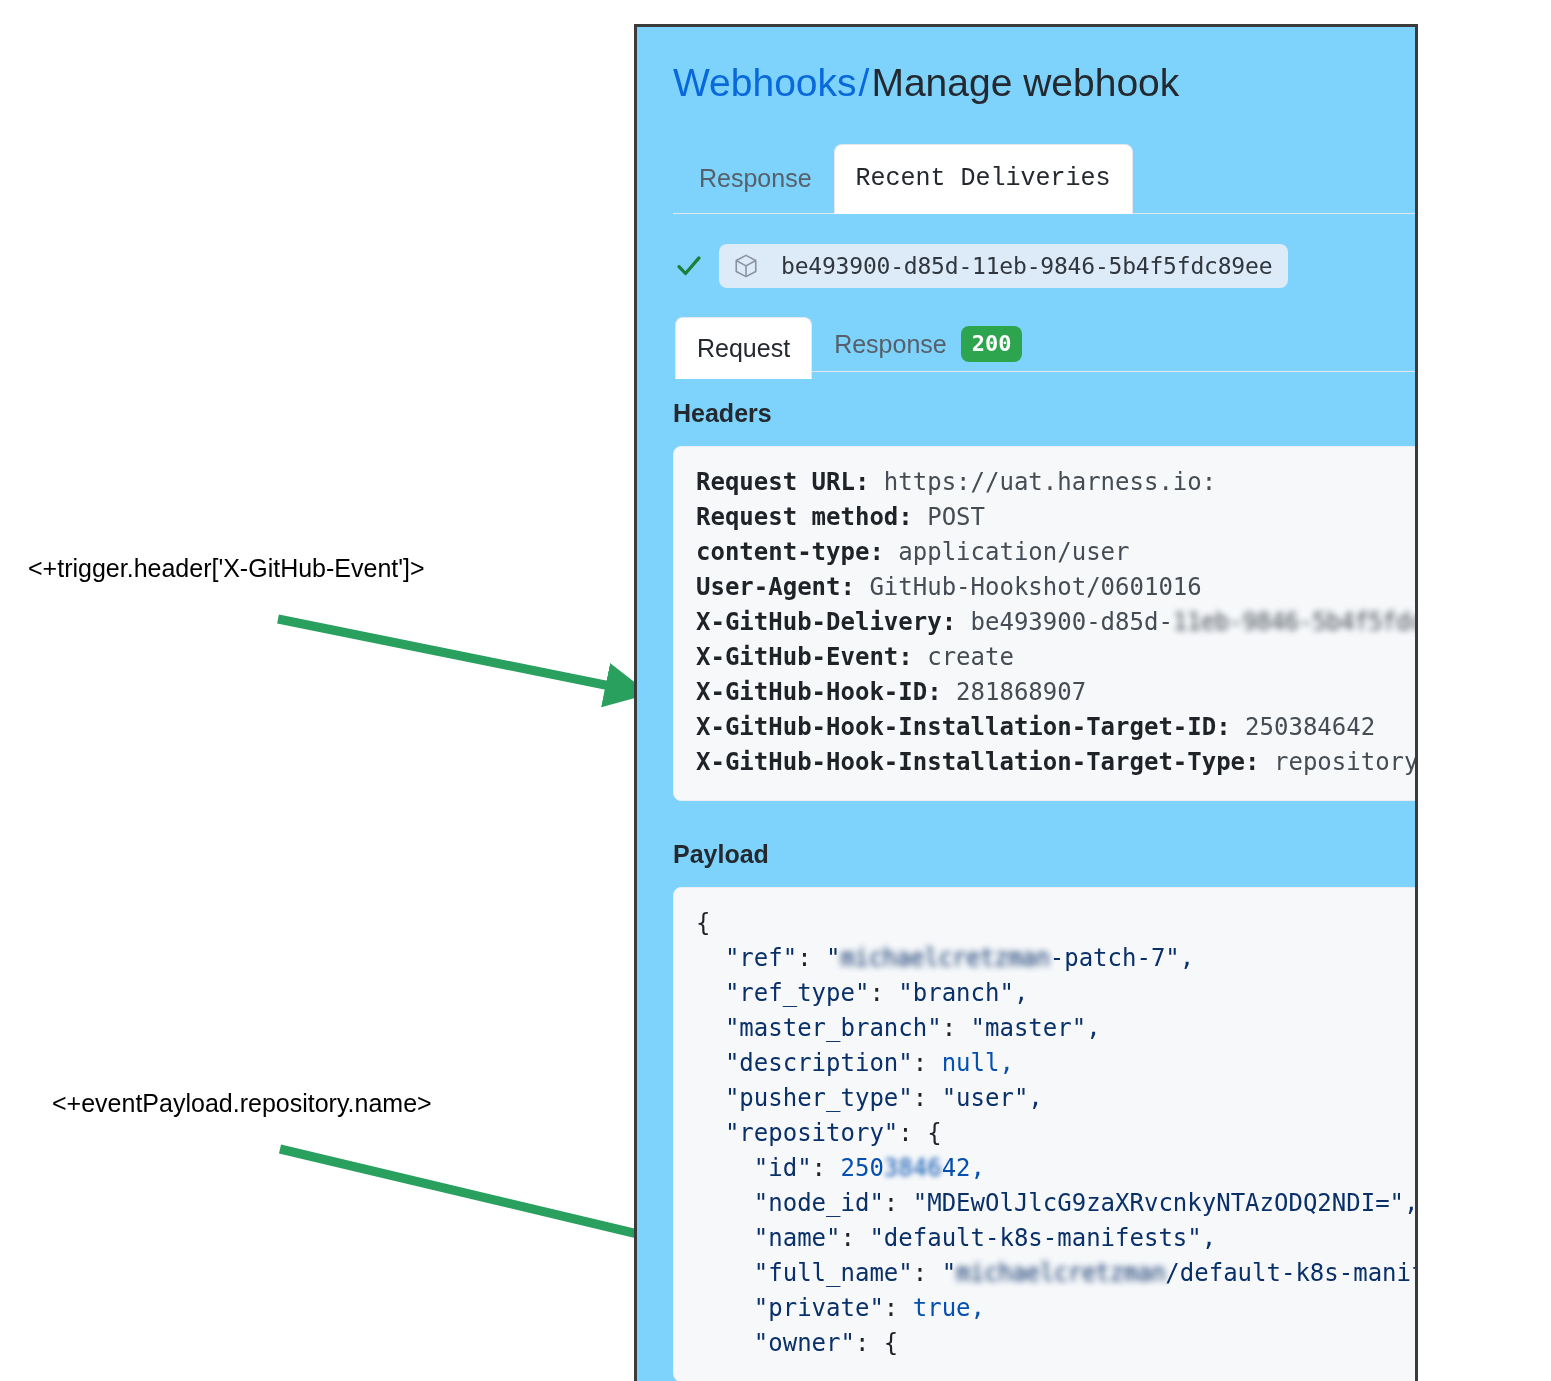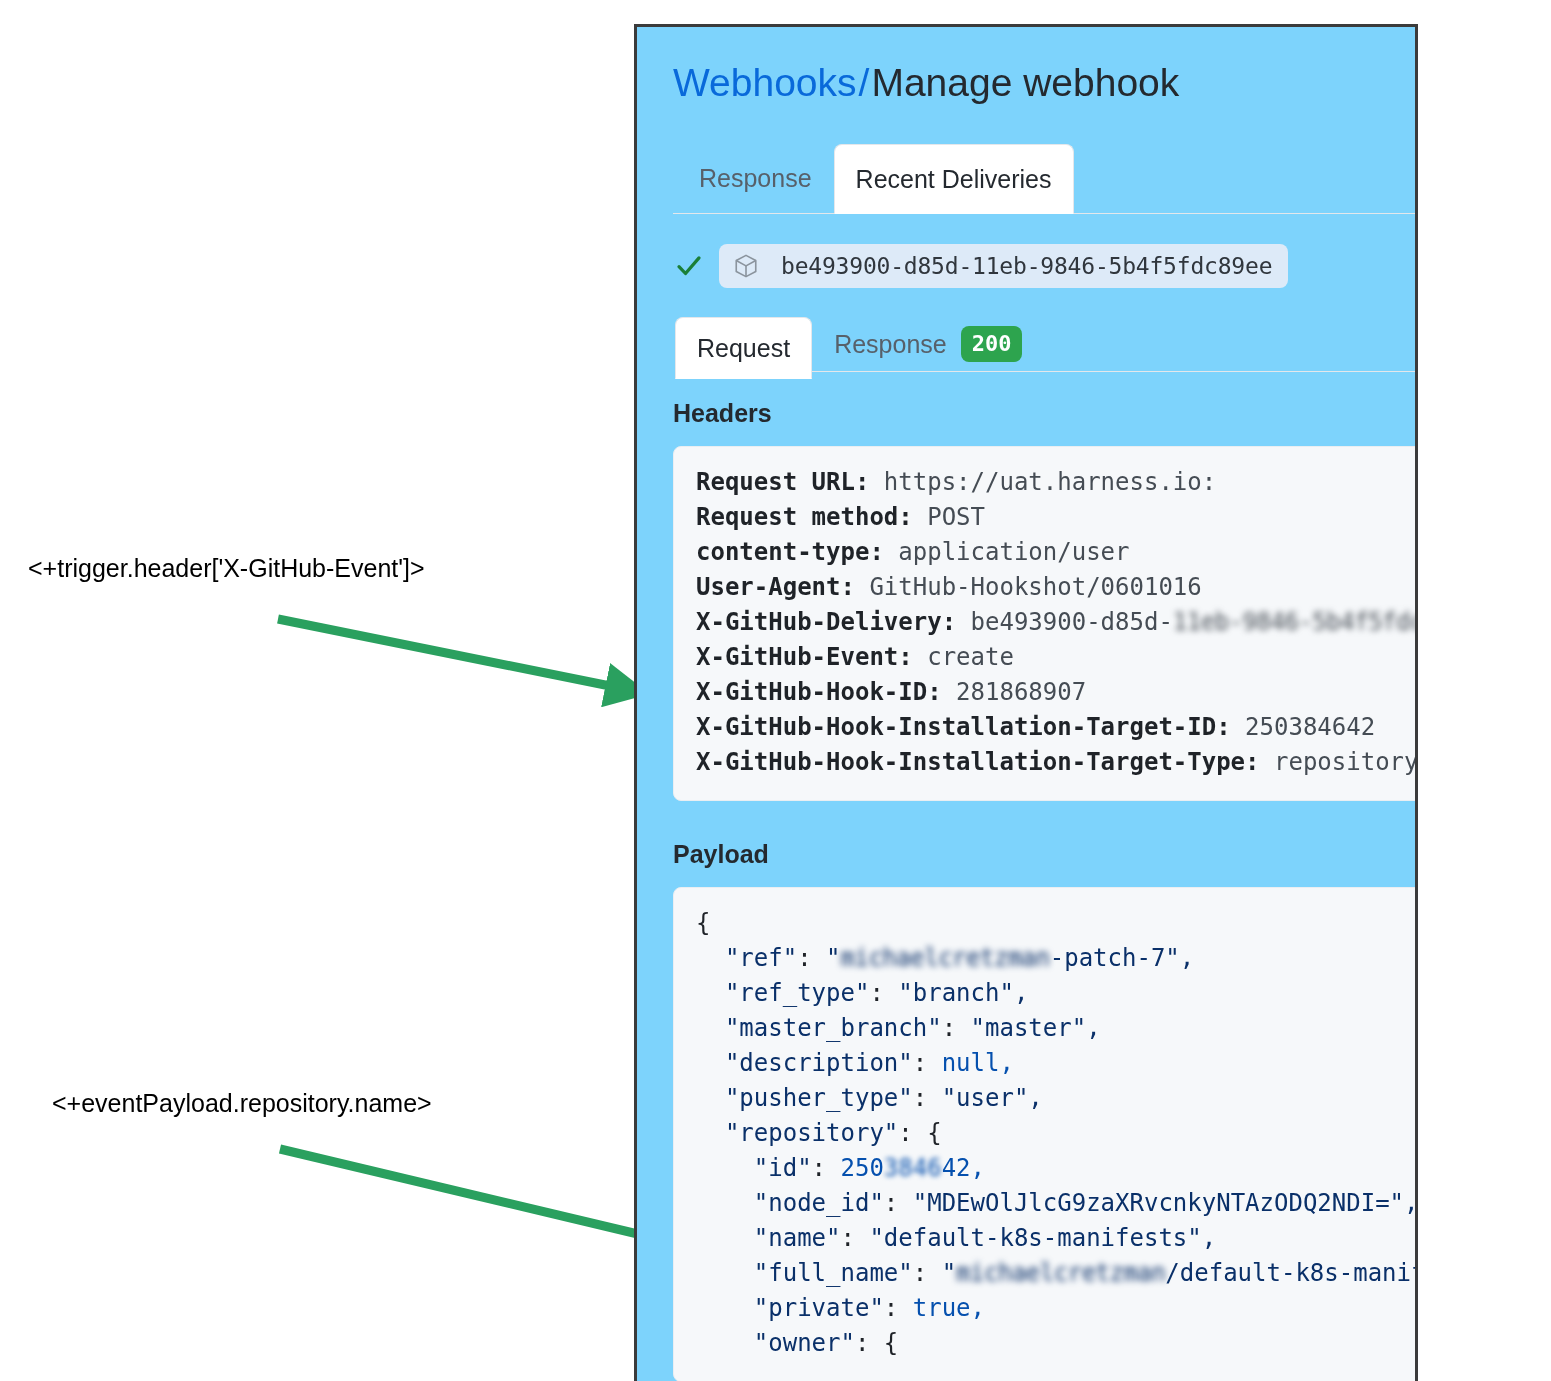--- a/index.html
+++ b/index.html
@@ -105,20 +105,21 @@
     z-index: 1;
   }
   .otab.active {
     color: #24292f;
     background: #ffffff;
     border: 1px solid #e4e7eb;
     border-bottom: 1px solid #ffffff;
     border-radius: 8px 8px 0 0;
     margin-bottom: -1px;
     padding: 19px 21px;
+    font-family: Liberation Mono, monospace;
   }
 
   
   #delivery-row {
     display: flex;
     align-items: center;
     margin-top: 30px;
     height: 44px;
   }
   #delivery-check {

